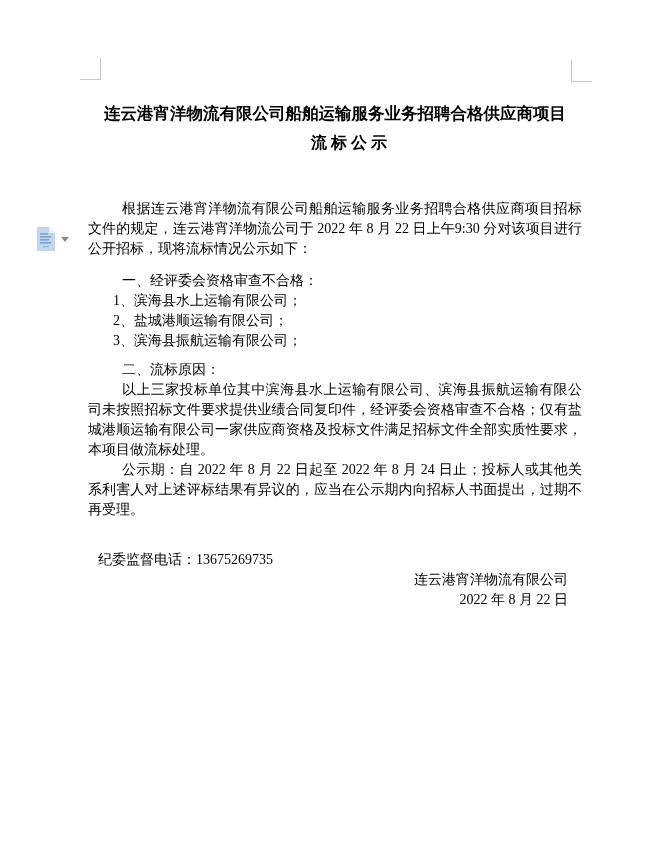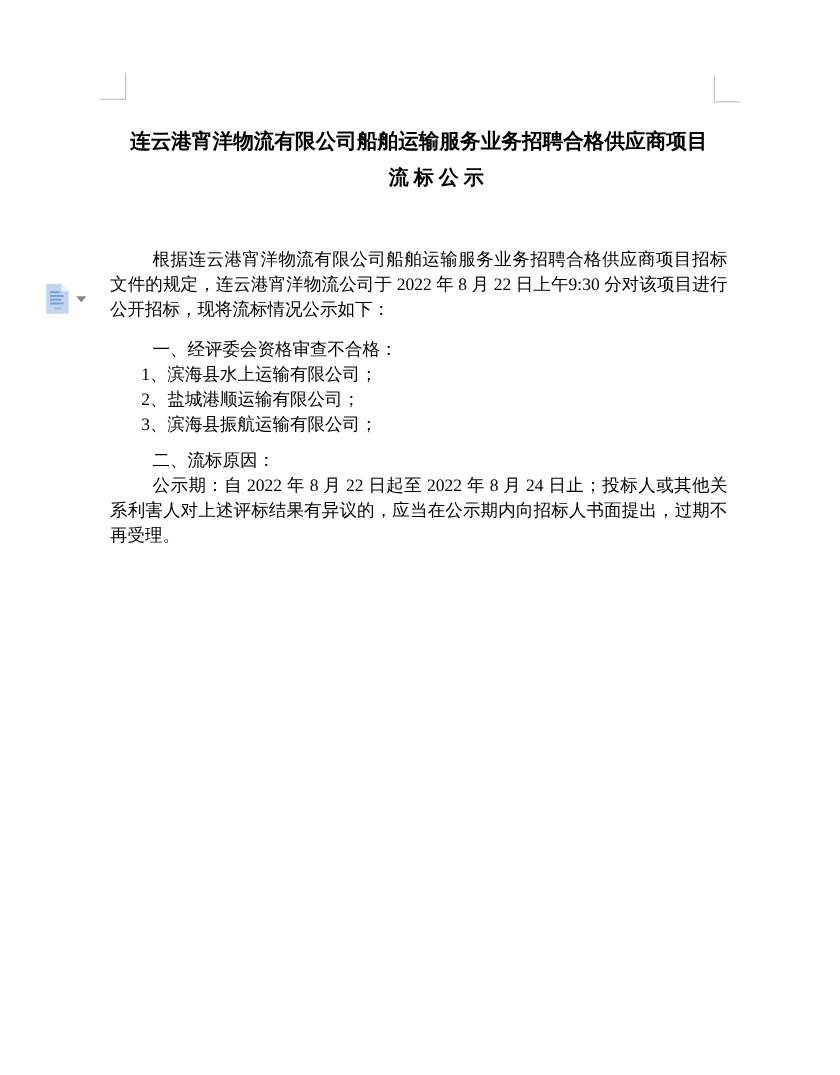--- a/index.html
+++ b/index.html
@@ -92,22 +92,28 @@
 
     <div class="sec-units">
       <p class="heading-line">一、经评委会资格审查不合格：</p>
       <p class="list-line">1、滨海县水上运输有限公司；</p>
       <p class="list-line">2、盐城港顺运输有限公司；</p>
       <p class="list-line">3、滨海县振航运输有限公司；</p>
     </div>
 
     <div class="sec-reason">
       <p class="heading-line">二、流标原因：</p>
+      <p class="indent">以上三家投标单位其中滨海县水上运输有限公司、滨海县振航运输有限公司未按照招标文件要求提供业绩合同复印件，经评委会资格审查不合格；仅有盐城港顺运输有限公司一家供应商资格及投标文件满足招标文件全部实质性要求，本项目做流标处理。</p>
     </div>
 
     <p class="indent publicity">公示期：自 2022 年 8 月 22 日起至 2022 年 8 月 24 日止；投标人或其他关系利害人对上述评标结果有异议的，应当在公示期内向招标人书面提出，过期不再受理。</p>
 
     <div class="contacts">
+      <p>纪委监督电话：13675269735</p>
     </div>
 
+    <div class="signature">
+      <p>连云港宵洋物流有限公司</p>
+      <p>2022 年 8 月 22 日</p>
+    </div>
   </div>
 
 </div>
 
 </body></html>

